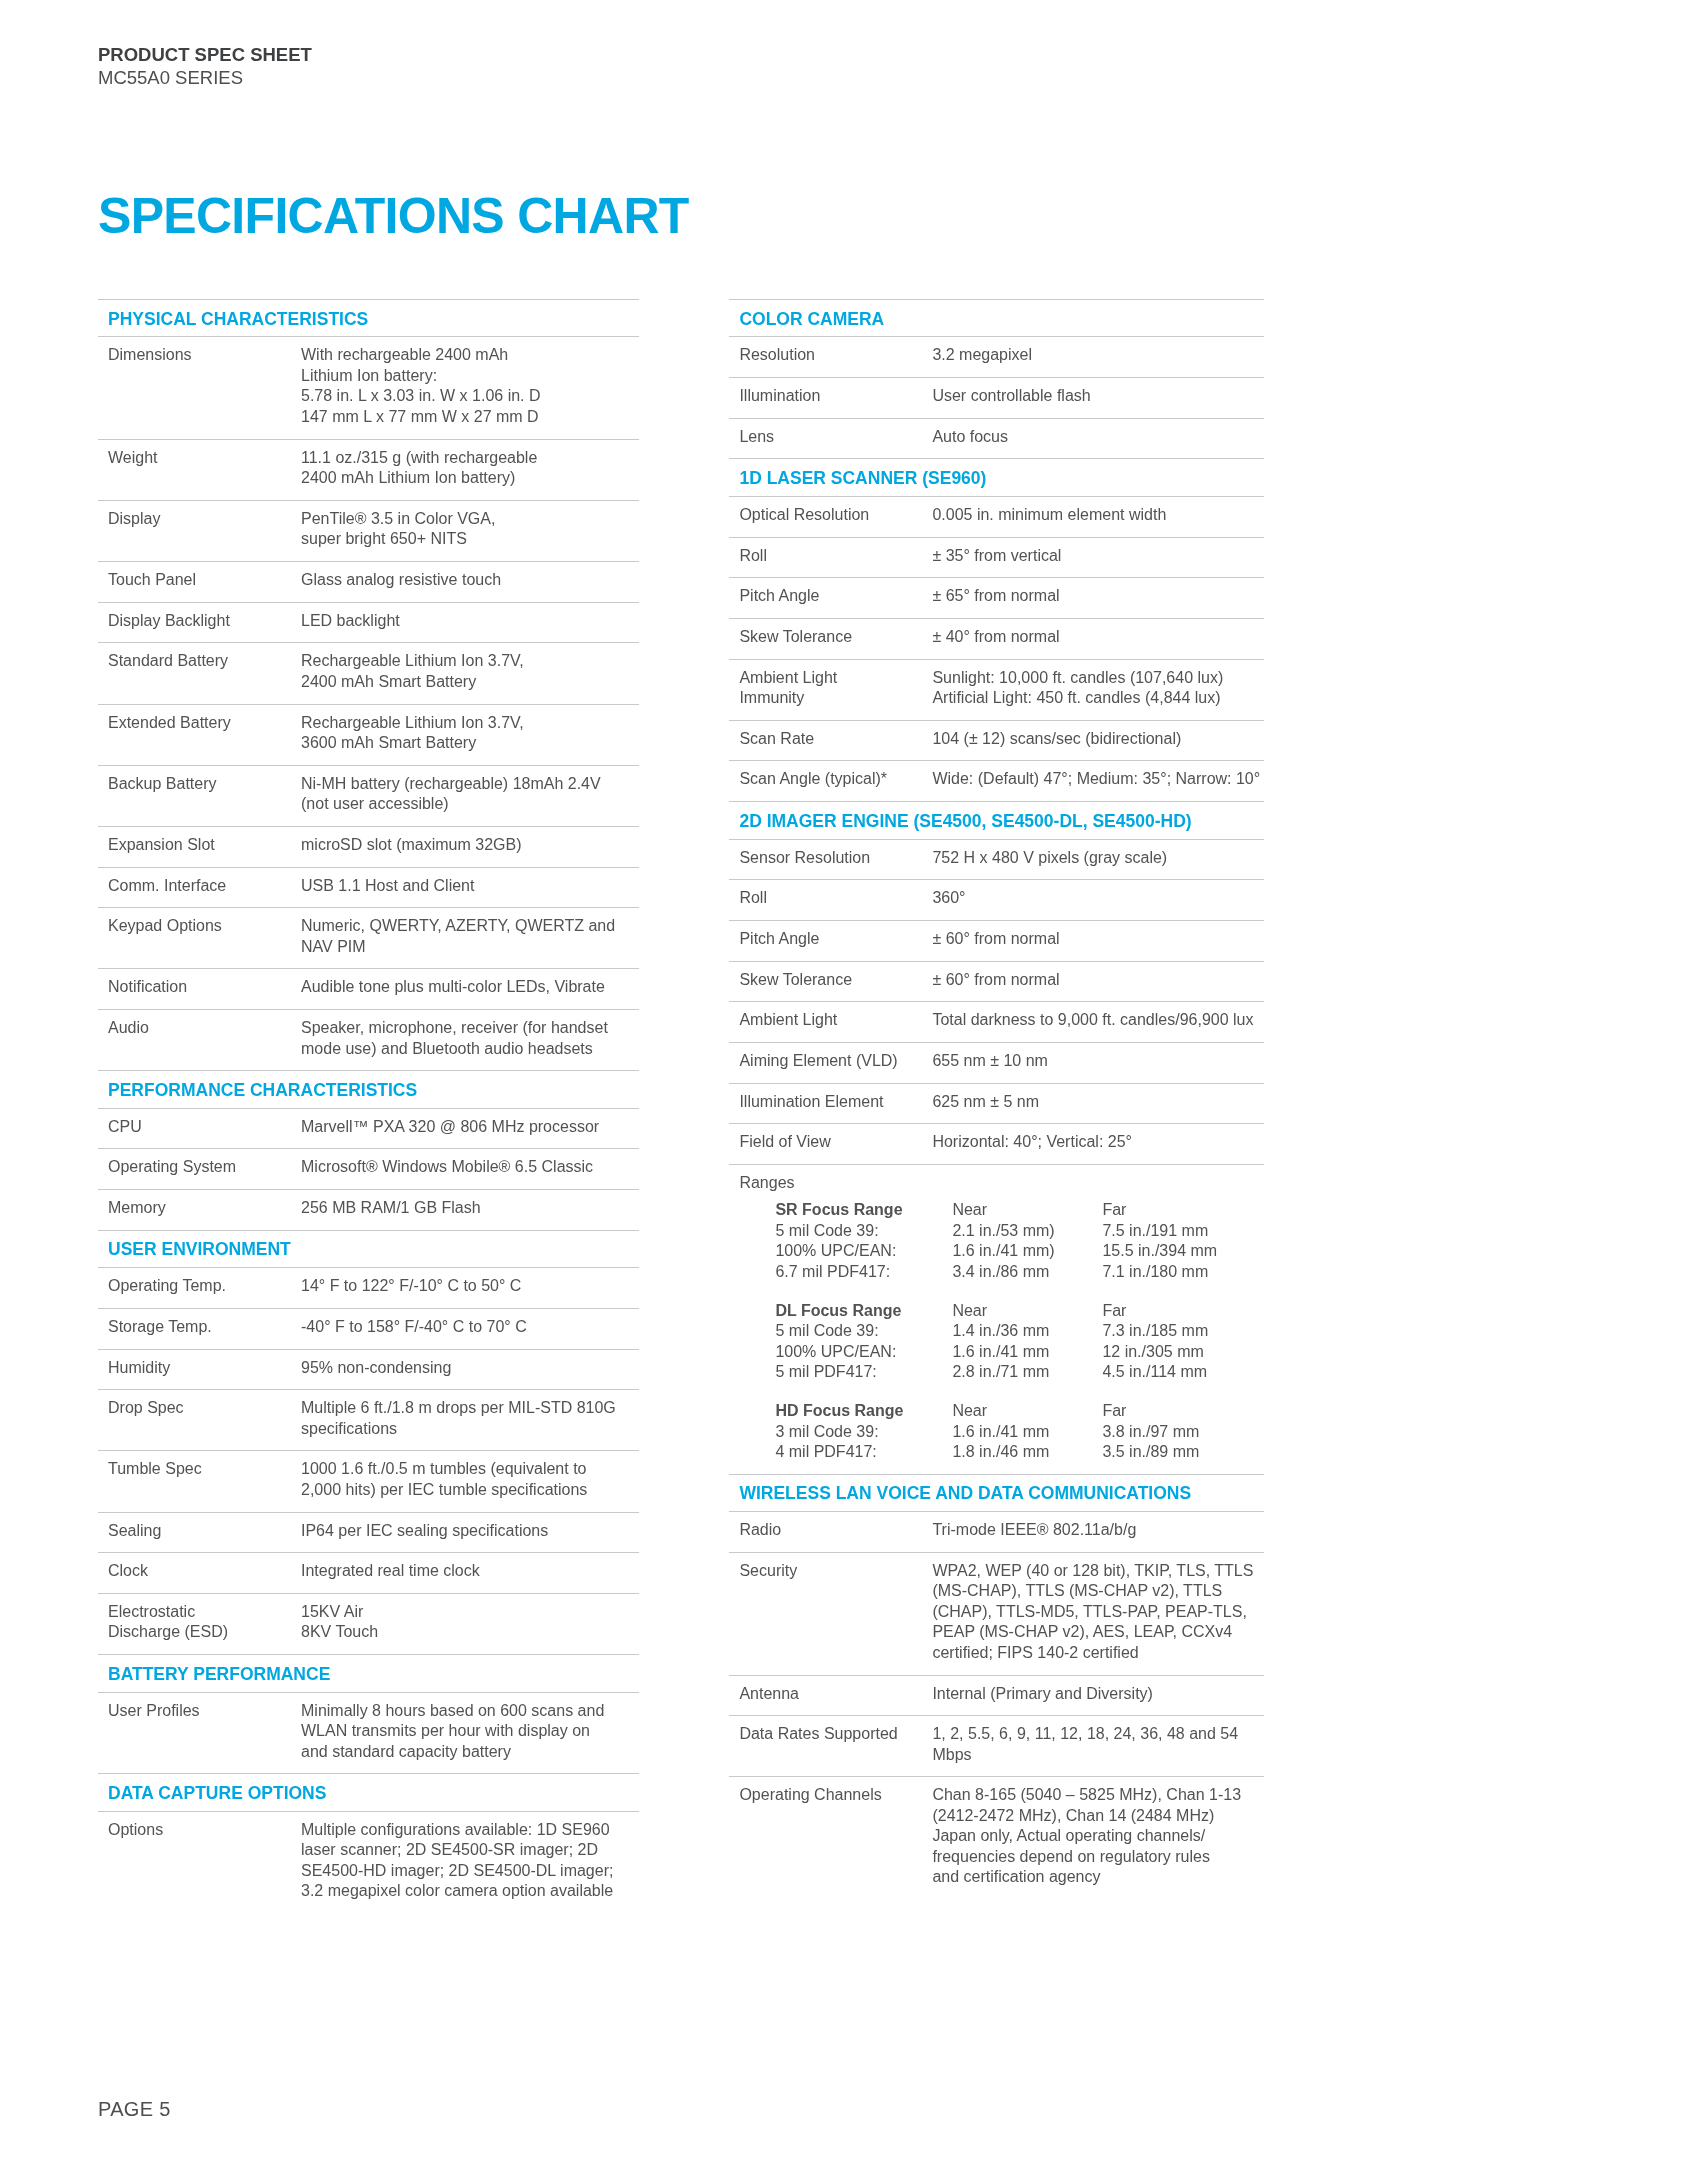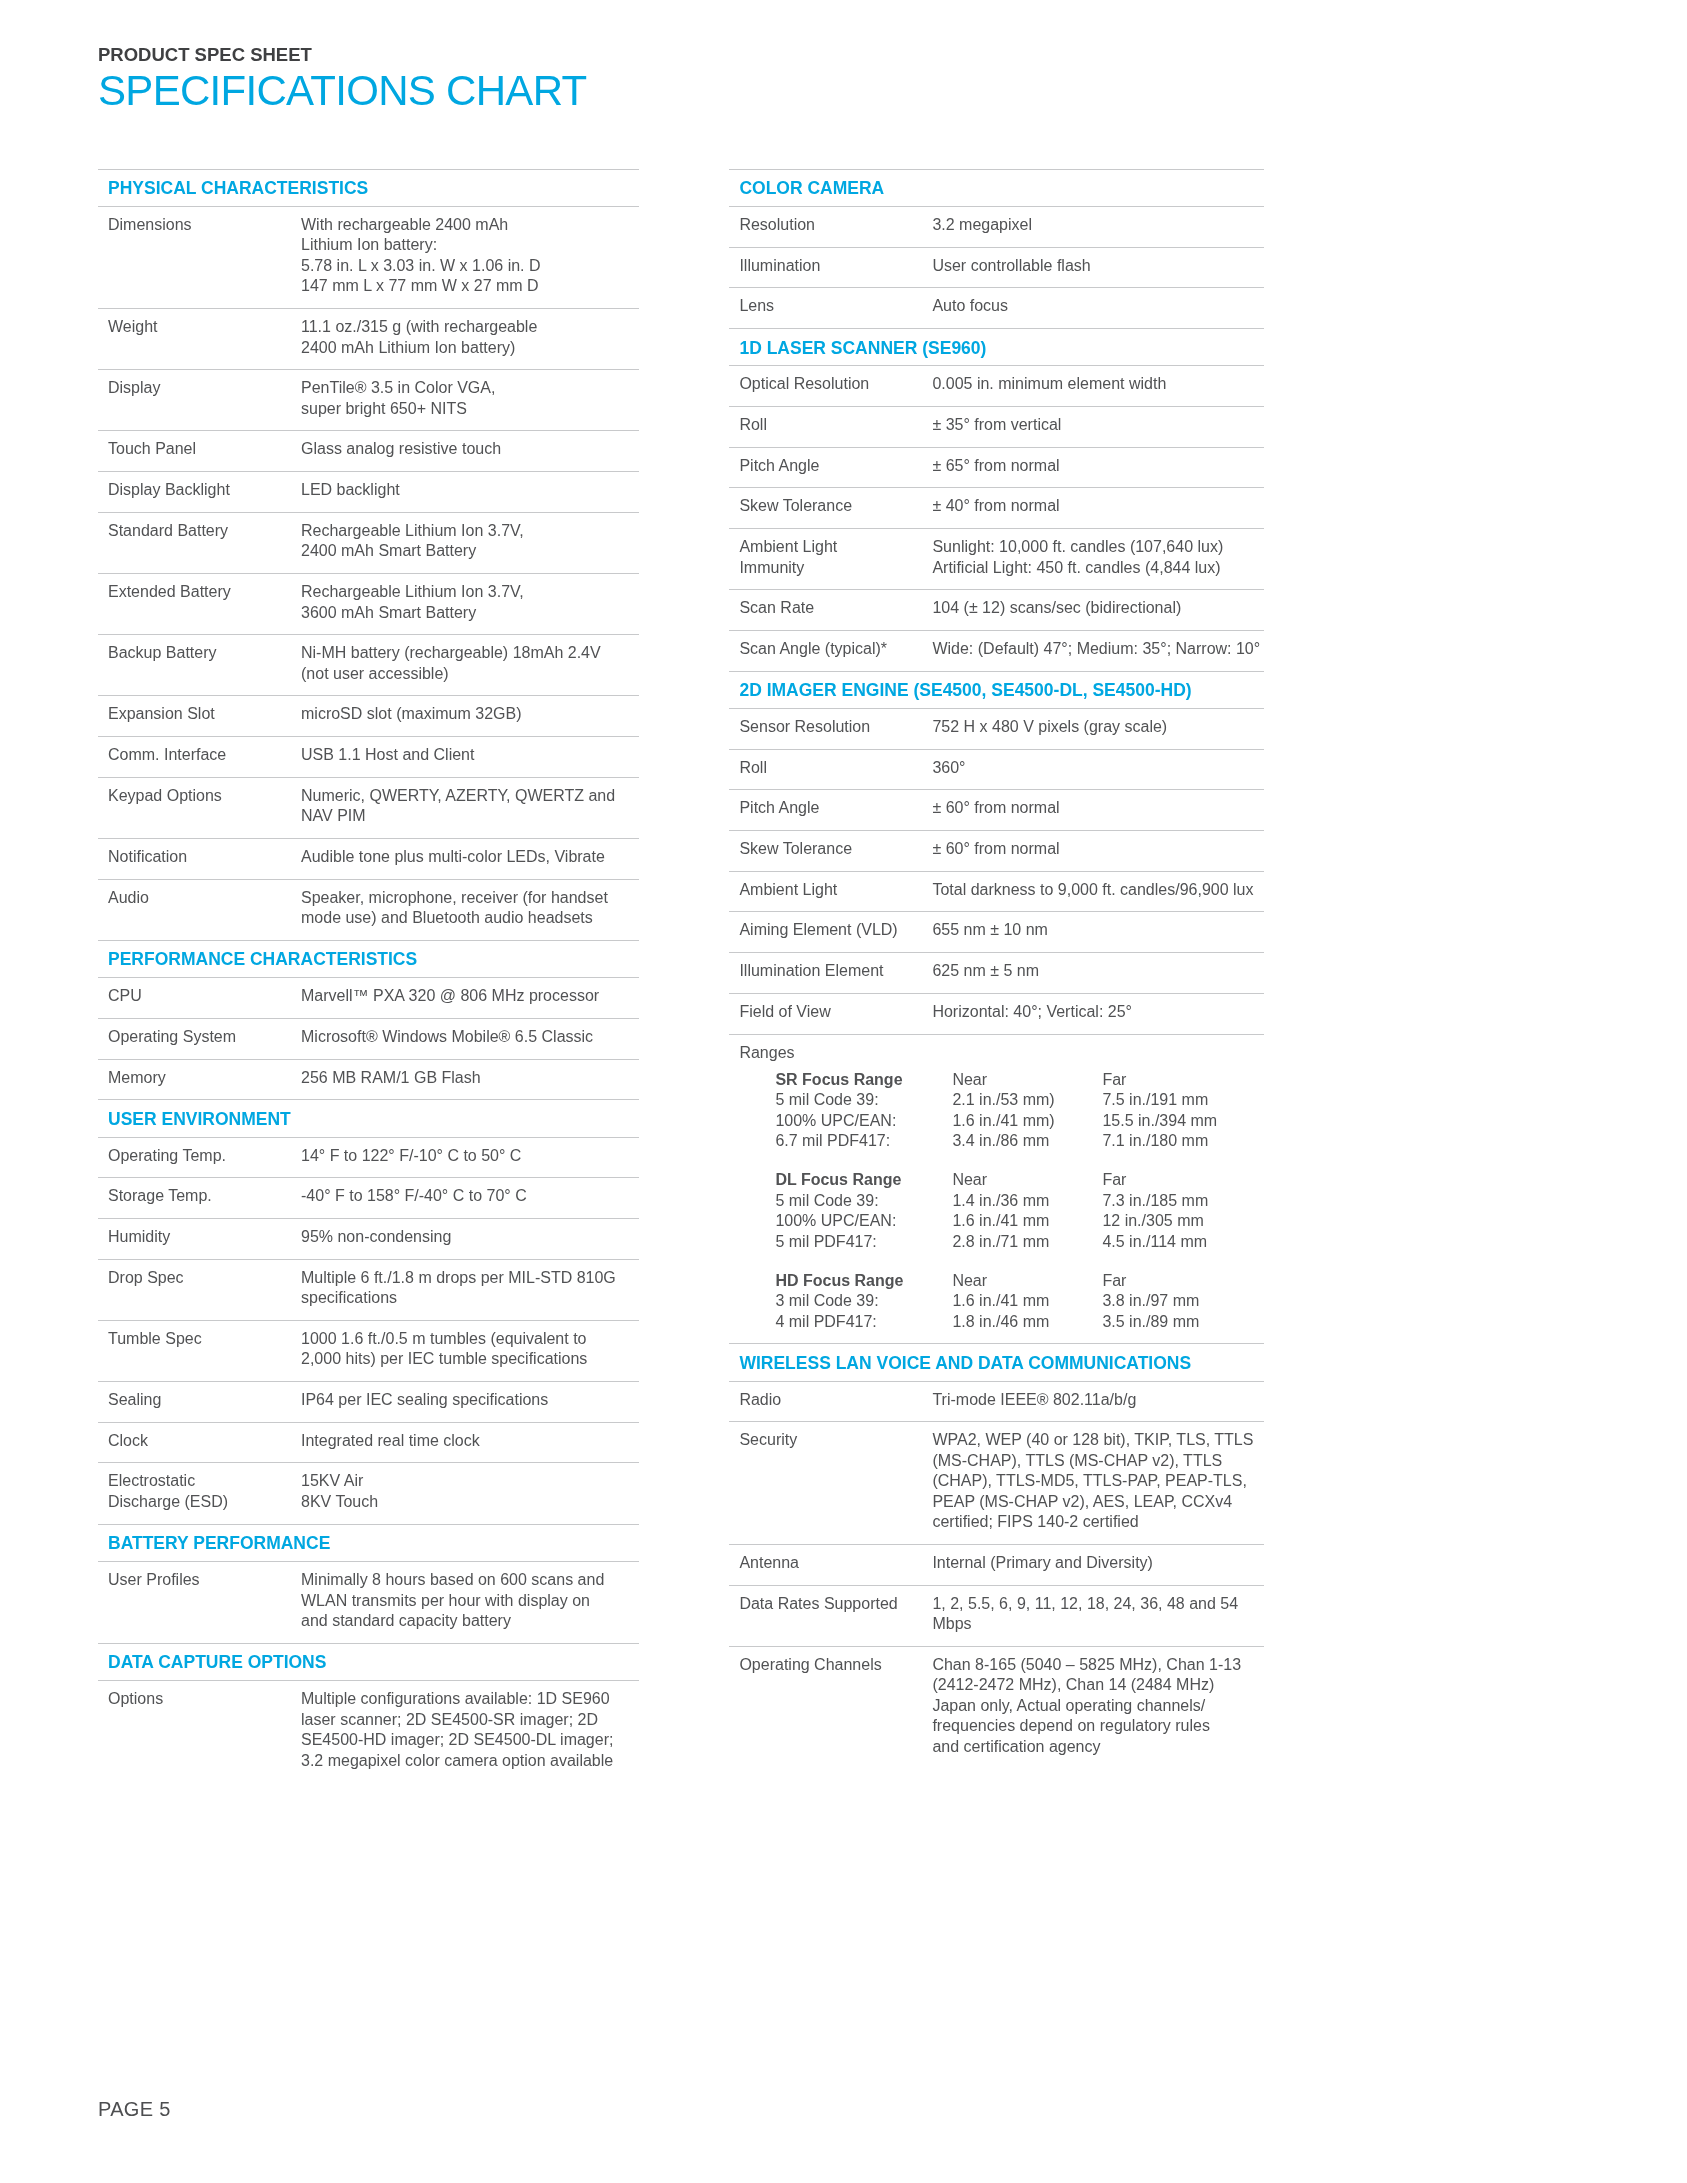--- a/index.html
+++ b/index.html
@@ -9,21 +9,22 @@
     background:#ffffff;
     font-family:"Liberation Sans", sans-serif;
     color:#515254;
     overflow:hidden;
     border-radius:22px;
   }
   .content { position:absolute; left:98px; top:44px; width:1166px; }
   .doc-kicker { font-size:18.5px; font-weight:bold; line-height:22.5px; color:#3f4042; }
   .doc-subtitle { font-size:18.5px; line-height:22.5px; color:#4d4e50; }
   .page-title {
-    font-size:42px; font-weight:normal; color:#00a7e1; letter-spacing:-0.7px;
+    margin-top:98px;
+    font-size:50px; font-weight:bold; color:#00a7e1; letter-spacing:-0.7px;
   }
   .columns { display:flex; gap:90px; margin-top:54px; }
   .col-left { width:556px; }
   .col-right { width:549px; }
   .section-heading {
     border-top:1.3px solid #c8c9cb;
     padding:8.6px 0 7.3px 10px;
     color:#00a7e1; font-weight:bold; font-size:17.5px; line-height:20.5px;
   }
   .spec-row {
@@ -45,20 +46,21 @@
     font-size:20px; color:#4d4e50; letter-spacing:0.3px;
   }
 </style>
 </head>
 <body>
 
 <div class="page">
   <div class="content">
     <div class="doc-header">
       <div class="doc-kicker">PRODUCT SPEC SHEET</div>
+      <div class="doc-subtitle">MC55A0 SERIES</div>
     </div>
     <div class="page-title">SPECIFICATIONS CHART</div>
     <div class="columns">
       <div class="col-left">
           <div class="section-heading">PHYSICAL CHARACTERISTICS</div>
           <div class="spec-row">
             <div class="spec-label">Dimensions</div>
             <div class="spec-value">With rechargeable 2400 mAh
 Lithium Ion battery:
 5.78 in. L x 3.03 in. W x 1.06 in. D

